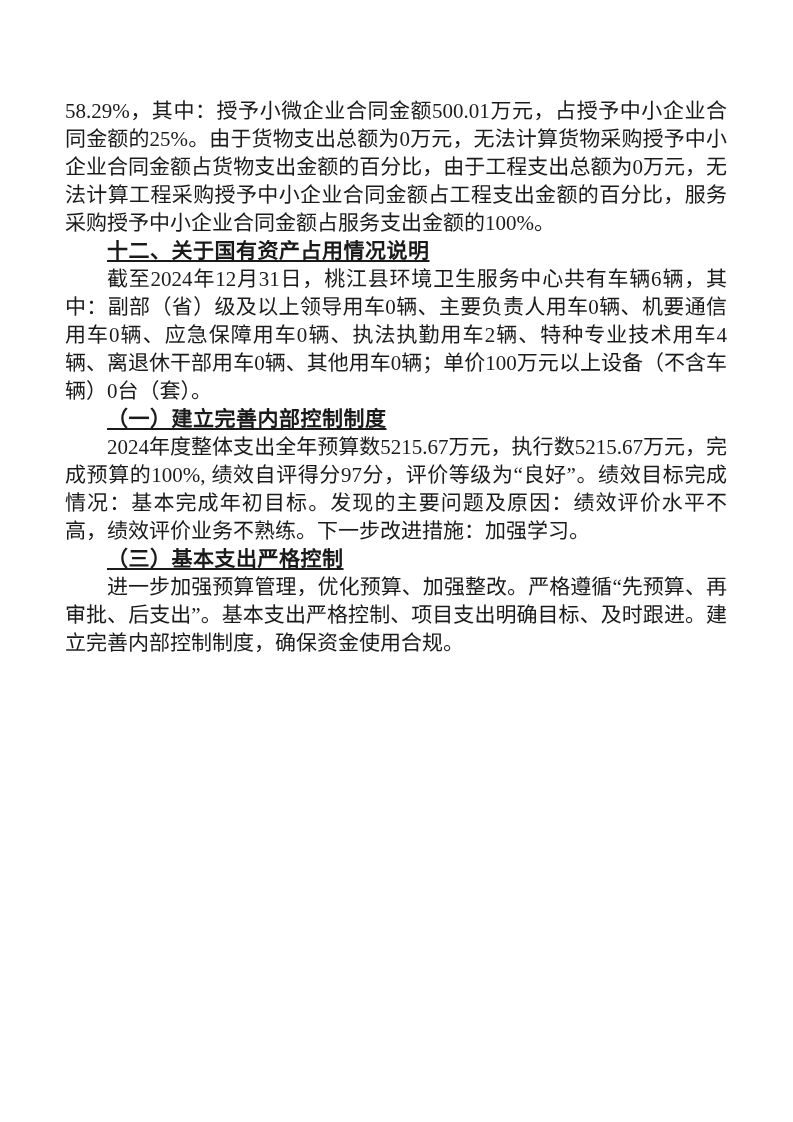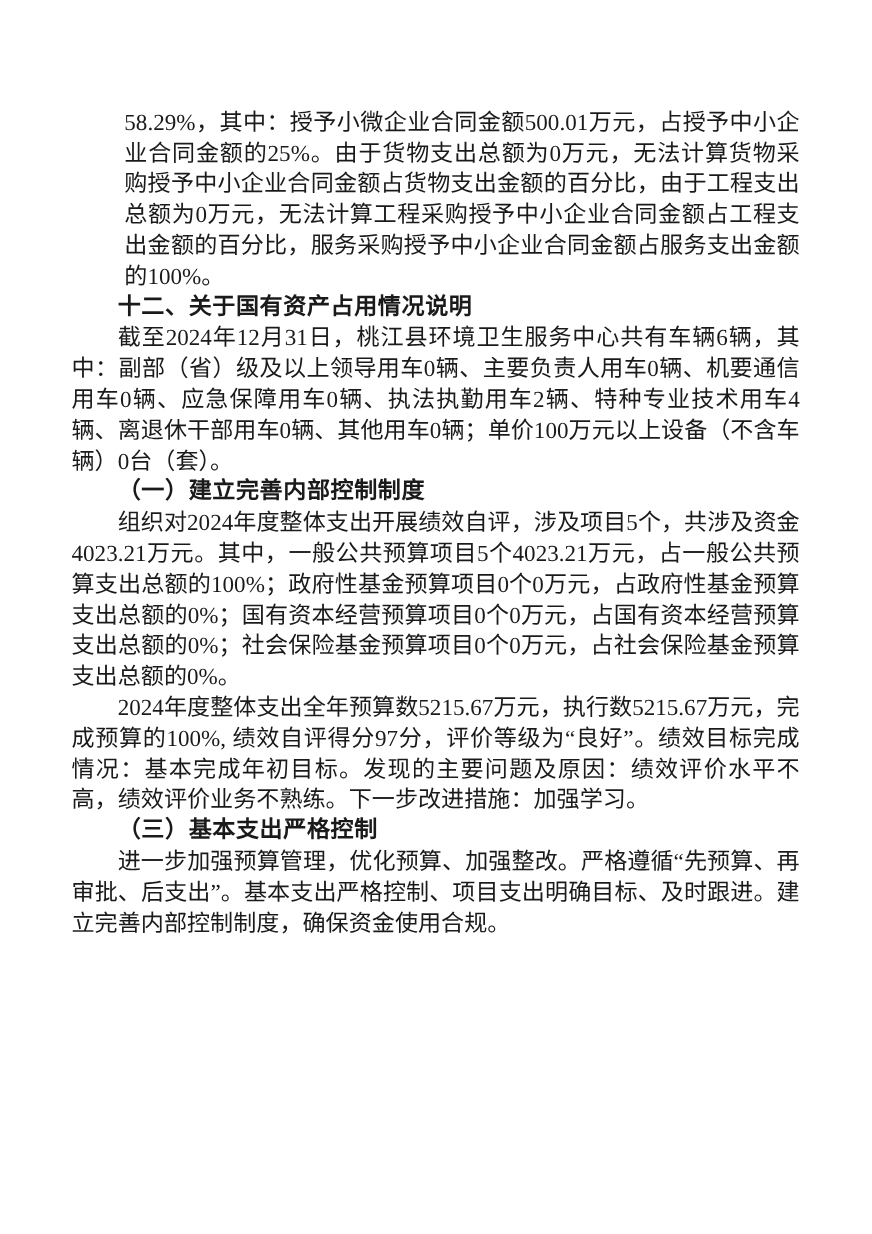--- a/index.html
+++ b/index.html
@@ -25,48 +25,47 @@
     margin: 0;
     font-size: 21px;
     line-height: 28px;
     text-align: justify;
     text-justify: inter-character;
     text-indent: 2em;
     word-break: break-all;
   }
   .body-para.no-indent {
     text-indent: 0;
-    margin-left: 48px;
   }
   .heading {
     margin: 0;
     font-family: "Liberation Sans", "DejaVu Sans", sans-serif;
     font-weight: bold;
     font-size: 21px;
     line-height: 28px;
     text-indent: 2em;
     text-align: justify;
     letter-spacing: 0.5px;
+    text-decoration: underline;
   }
 </style>
 </head>
 <body>
 
 <div class="doc-page">
 
   <p class="body-para no-indent">58.29%，其中：授予小微企业合同金额500.01万元，占授予中小企业合同金额的25%。由于货物支出总额为0万元，无法计算货物采购授予中小企业合同金额占货物支出金额的百分比，由于工程支出总额为0万元，无法计算工程采购授予中小企业合同金额占工程支出金额的百分比，服务采购授予中小企业合同金额占服务支出金额的100%。</p>
 
   <p class="heading">十二、关于国有资产占用情况说明</p>
 
   <p class="body-para">截至2024年12月31日，桃江县环境卫生服务中心共有车辆6辆，其中：副部（省）级及以上领导用车0辆、主要负责人用车0辆、机要通信用车0辆、应急保障用车0辆、执法执勤用车2辆、特种专业技术用车4辆、离退休干部用车0辆、其他用车0辆；单价100万元以上设备（不含车辆）0台（套）。</p>
 
 
   <p class="heading">（一）建立完善内部控制制度</p>
 
-  <p class="body-para">组织对2024年度整体支出开展绩效自评，涉及项目5个，共涉及资金4023.21万元。其中，一般公共预算项目5个4023.21万元，占一般公共预算支出总额的100%；政府性基金预算项目0个0万元，占政府性基金预算支出总额的0%；国有资本经营预算项目0个0万元，占国有资本经营预算支出总额的0%；社会保险基金预算项目0个0万元，占社会保险基金预算支出总额的0%。</p>
 
 
   <p class="body-para">2024年度整体支出全年预算数5215.67万元，执行数5215.67万元，完成预算的100%, 绩效自评得分97分，评价等级为“良好”。绩效目标完成情况：基本完成年初目标。发现的主要问题及原因：绩效评价水平不高，绩效评价业务不熟练。下一步改进措施：加强学习。</p>
 
   <p class="heading">（三）基本支出严格控制</p>
 
   <p class="body-para">进一步加强预算管理，优化预算、加强整改。严格遵循“先预算、再审批、后支出”。基本支出严格控制、项目支出明确目标、及时跟进。建立完善内部控制制度，确保资金使用合规。</p>
 
 </div>
 

